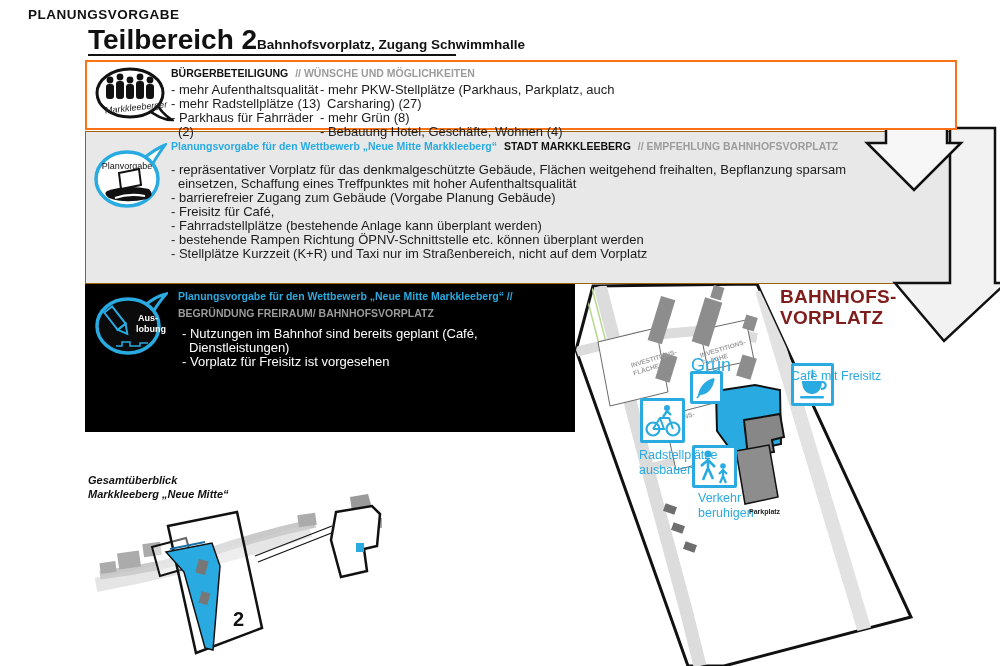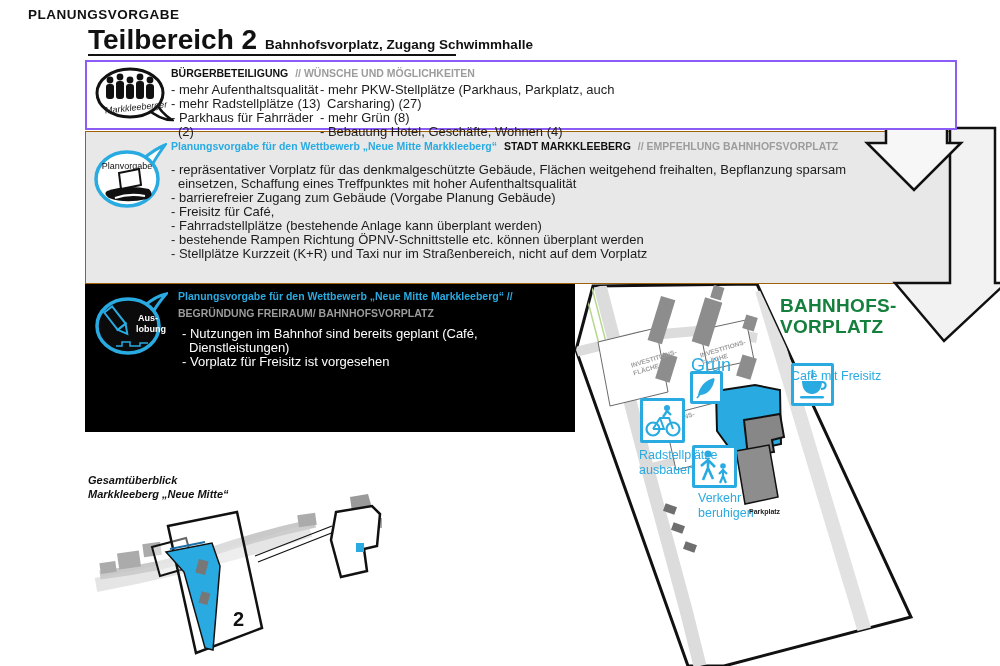--- a/index.html
+++ b/index.html
@@ -4,36 +4,36 @@
 <style>
   html,body{margin:0;padding:0;background:#fff;}
   #page{position:relative;width:1000px;height:666px;background:#fff;overflow:hidden;
         font-family:"Liberation Sans",sans-serif;color:#111;}
   .abs{position:absolute;}
   .cyan{color:#29abe2;}
   .gray{color:#9c9c9c;}
   .kicker{left:28px;top:7px;font-size:13.5px;font-weight:bold;letter-spacing:.5px;}
   .title{left:88px;top:24px;white-space:nowrap;}
   .title .big{font-size:28px;font-weight:bold;}
-  .title .sub{font-size:13.5px;font-weight:bold;margin-left:8px;}
+  .title .sub{font-size:13.5px;font-weight:bold;}
   .title-rule{left:88px;top:54px;width:368px;height:2px;background:#111;}
   
-  .box1{left:85px;top:60px;width:868px;height:66px;background:#fff;border:2px solid #8b5cf6;}
+  .box1{left:85px;top:60px;width:868px;height:66px;background:#fff;border:2px solid #f97316;}
   .box2{left:85px;top:131px;width:869px;height:151px;background:#e8e8e8;border:1px solid #a16207;}
   .box3{left:85px;top:284px;width:490px;height:148px;background:#000000;color:#fff;}
   .bxtitle{font-size:10.5px;font-weight:bold;white-space:nowrap;}
   .items{font-size:13px;font-weight:normal;line-height:14px;color:#1c1c1c;}
   .items .li{text-indent:-7px;padding-left:7px;}
   .items .li::before{content:"- ";}
   .box3 .items{color:#fff;}
   
   .maplabel{font-size:12.5px;color:#29abe2;white-space:nowrap;}
   .invest{font-size:6.5px;font-weight:bold;color:#9d9d9d;line-height:8px;transform:rotate(-17deg);transform-origin:left top;white-space:nowrap;}
   .iconbox{position:absolute;background:#fff;border:3px solid #29abe2;border-radius:2px;box-sizing:border-box;}
-  .bvheading{font-size:19px;font-weight:bold;line-height:21px;color:#15803d;letter-spacing:.3px;margin-top:9px;}
+  .bvheading{font-size:19px;font-weight:bold;line-height:21px;color:#7f1d1d;letter-spacing:.3px;}
   .ovlabel{font-size:11px;font-weight:bold;font-style:italic;line-height:14px;white-space:nowrap;}
   .marker2{font-size:20px;font-weight:bold;color:#111;}
   .parkplatz{font-size:7px;font-weight:bold;color:#222;}
   svg{display:block;}
 </style>
 </head>
 <body>
 
 <div id="page">
 

